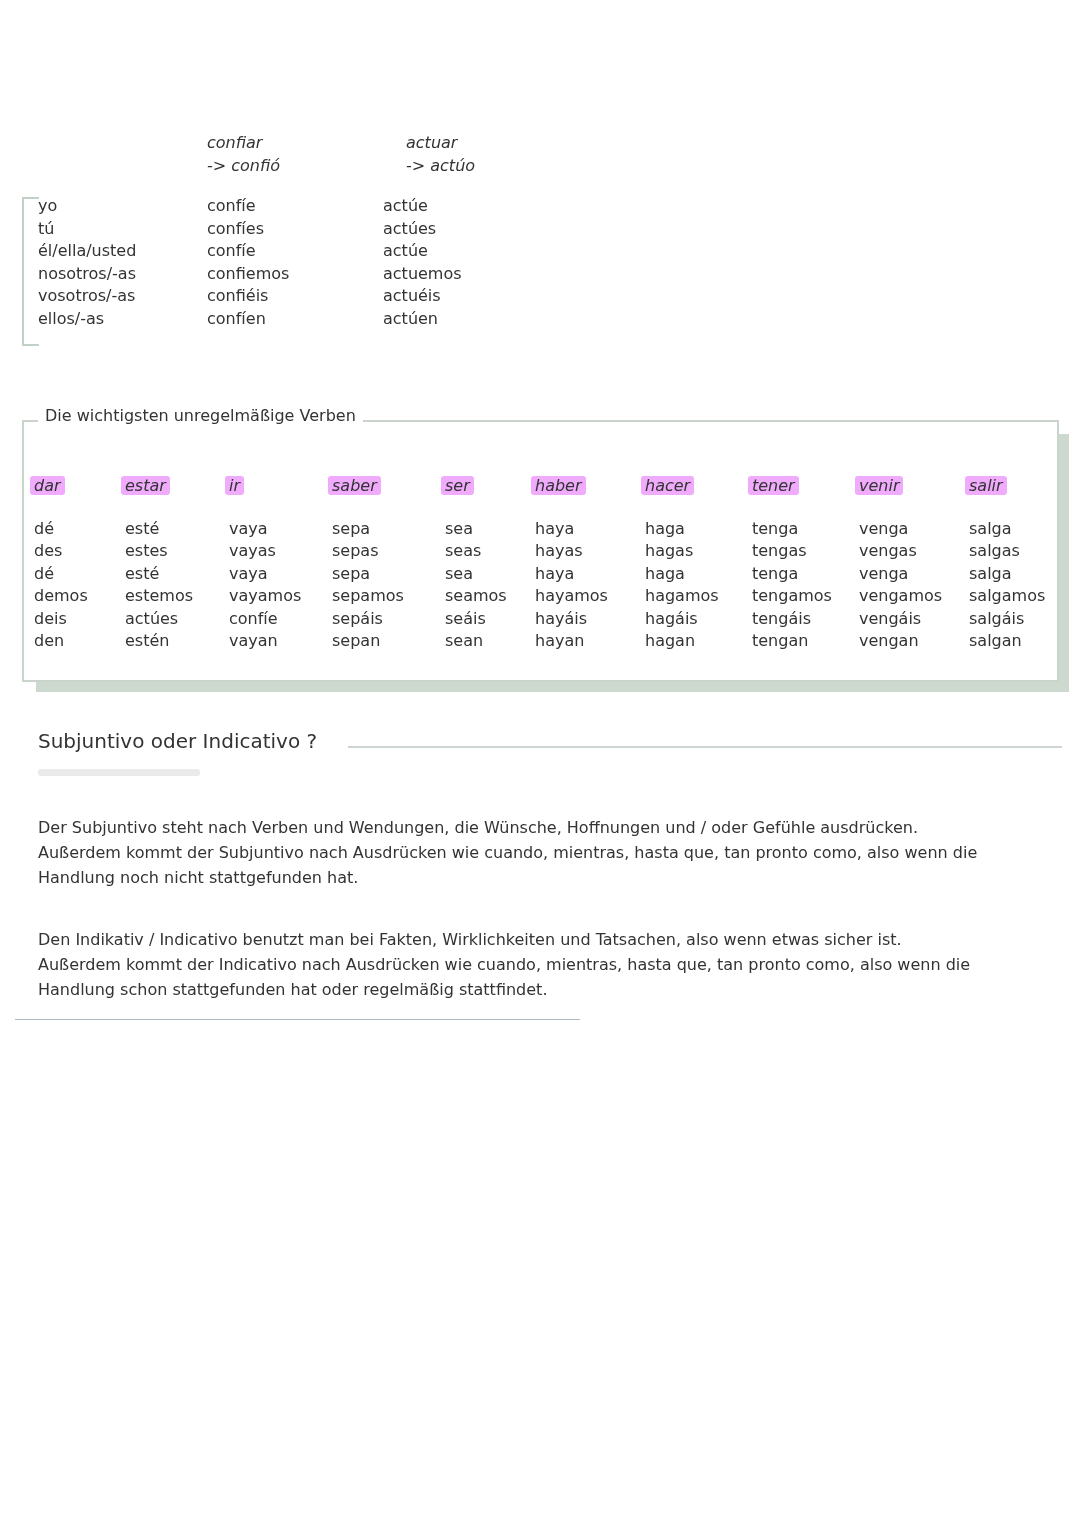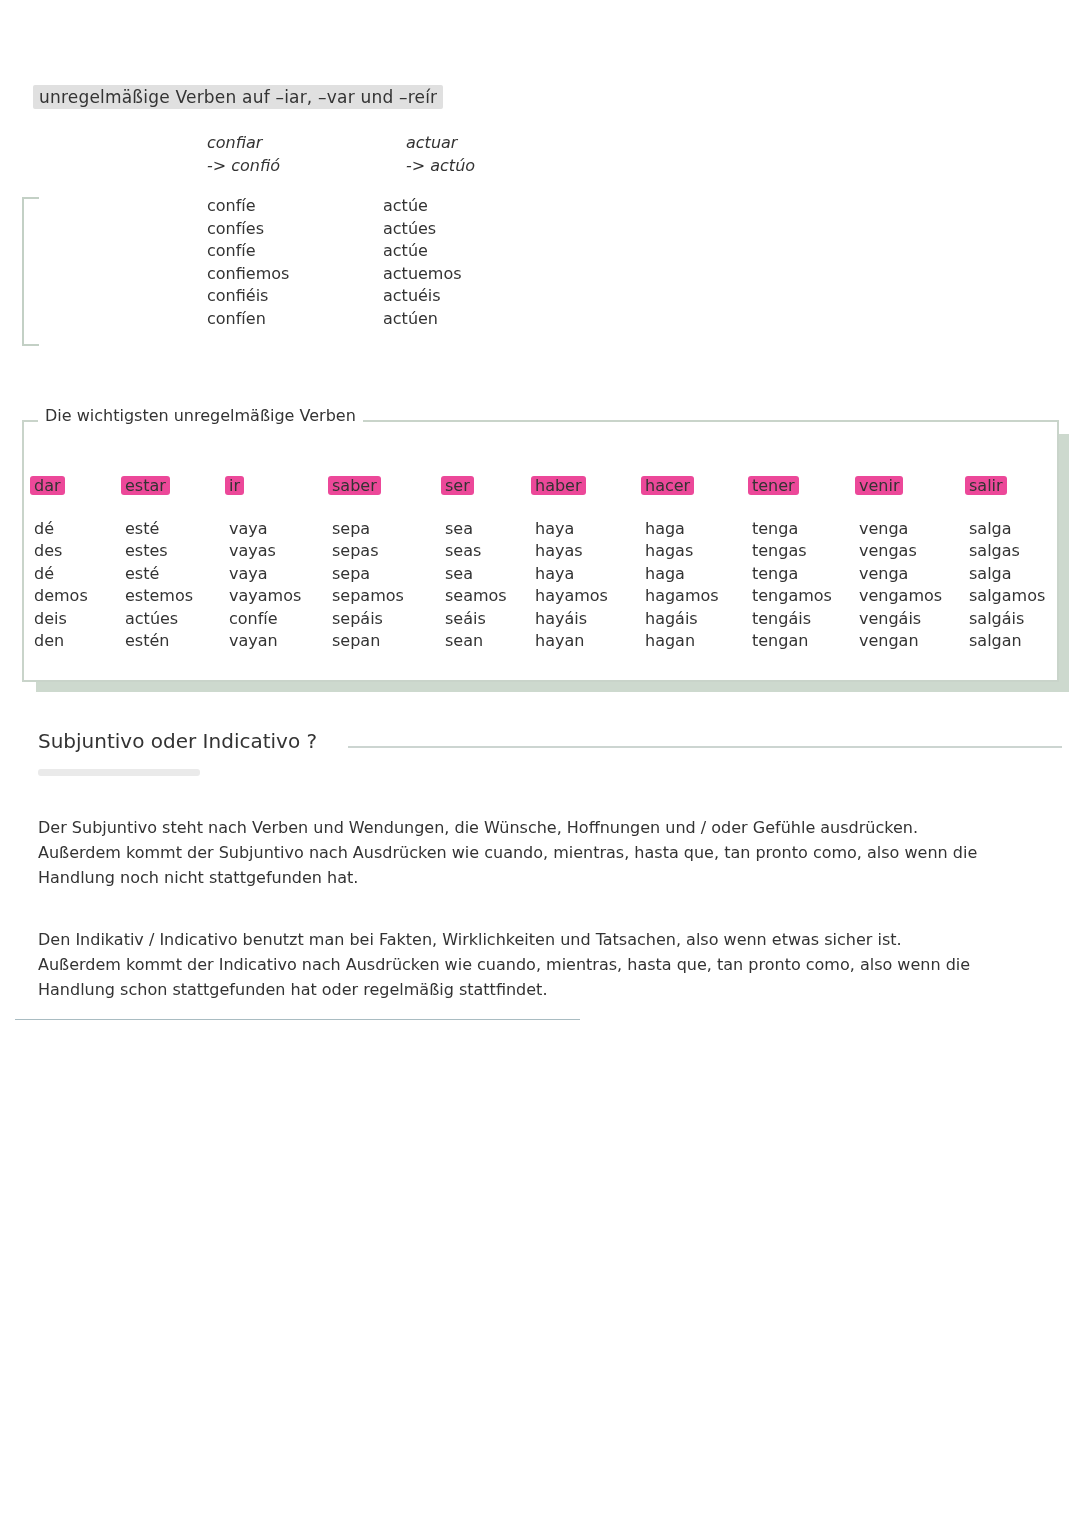--- a/index.html
+++ b/index.html
@@ -29,48 +29,55 @@
     border:2px solid #c9d4ca;
     background:#ffffff;
     box-shadow:12px 12px 0 -2px #cdd9ce;
   }
   .box-title{
     position:absolute;left:14px;top:-16px;
     background:#ffffff;padding:0 7px;
     font-size:16px;white-space:nowrap;
   }
   .vcol{position:absolute;top:54px;font-size:16px;}
-  .vhead{display:inline-block;background:#ec4899;padding:0 4px;margin-left:-4px;border-radius:3px;}
+  .vhead{display:inline-block;background:#f0abfc;padding:0 4px;margin-left:-4px;border-radius:3px;font-style:italic;}
   .vforms{position:absolute;top:42px;left:0;line-height:22.4px;white-space:nowrap;}
   .vforms .row{display:block;}
   
   .subj-title{font-size:20px;white-space:nowrap;}
   .subj-rule{height:2px;background:#ccd5d1;}
   .smudge{height:7px;background:#eaeaea;border-radius:3px;}
   .para{font-size:16px;line-height:25px;white-space:pre-line;width:1000px;}
   .bottom-rule{height:1px;background:#a9bcc2;}
 </style>
 </head>
 <body>
 
 <div class="page">
 
-  <div class="abs sec-title" style="left:33px;top:87px"><span class="hl">unregelmäßige Verben auf –iar, –var und –reír</span></div>
 
   <div class="abs ex-head" style="left:207px;top:131px">
     <span class="row">confiar</span>
     <span class="row">-&gt; confió</span>
   </div>
   <div class="abs ex-head" style="left:406px;top:131px">
     <span class="row">actuar</span>
     <span class="row">-&gt; actúo</span>
   </div>
 
   <div class="abs bracket" style="left:22px;top:197px"></div>
 
+  <div class="abs col" style="left:38px;top:195px">
+    <span class="row">yo</span>
+    <span class="row">tú</span>
+    <span class="row">él/ella/usted</span>
+    <span class="row">nosotros/-as</span>
+    <span class="row">vosotros/-as</span>
+    <span class="row">ellos/-as</span>
+  </div>
 
   <div class="abs col" style="left:207px;top:195px">
     <span class="row">confíe</span>
     <span class="row">confíes</span>
     <span class="row">confíe</span>
     <span class="row">confiemos</span>
     <span class="row">confiéis</span>
     <span class="row">confíen</span>
   </div>
 

